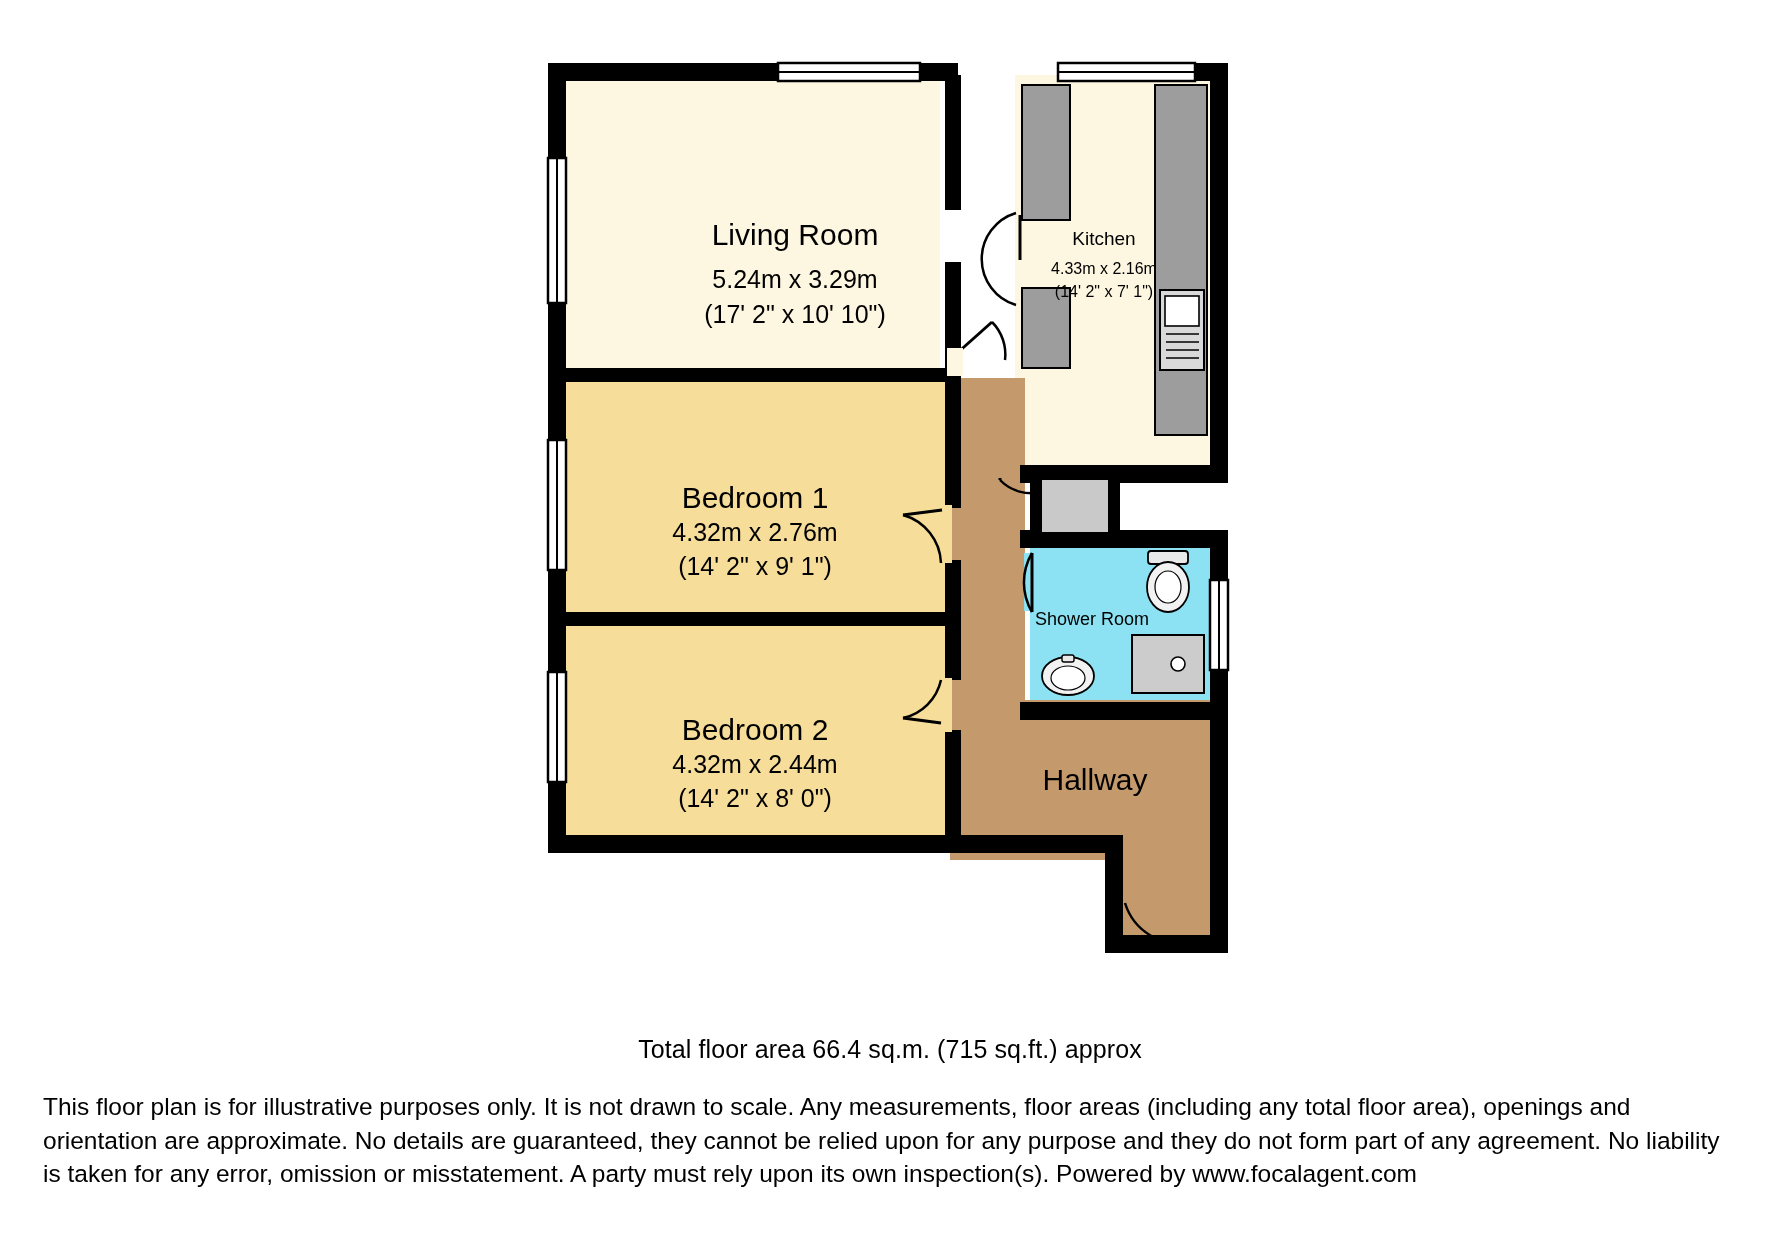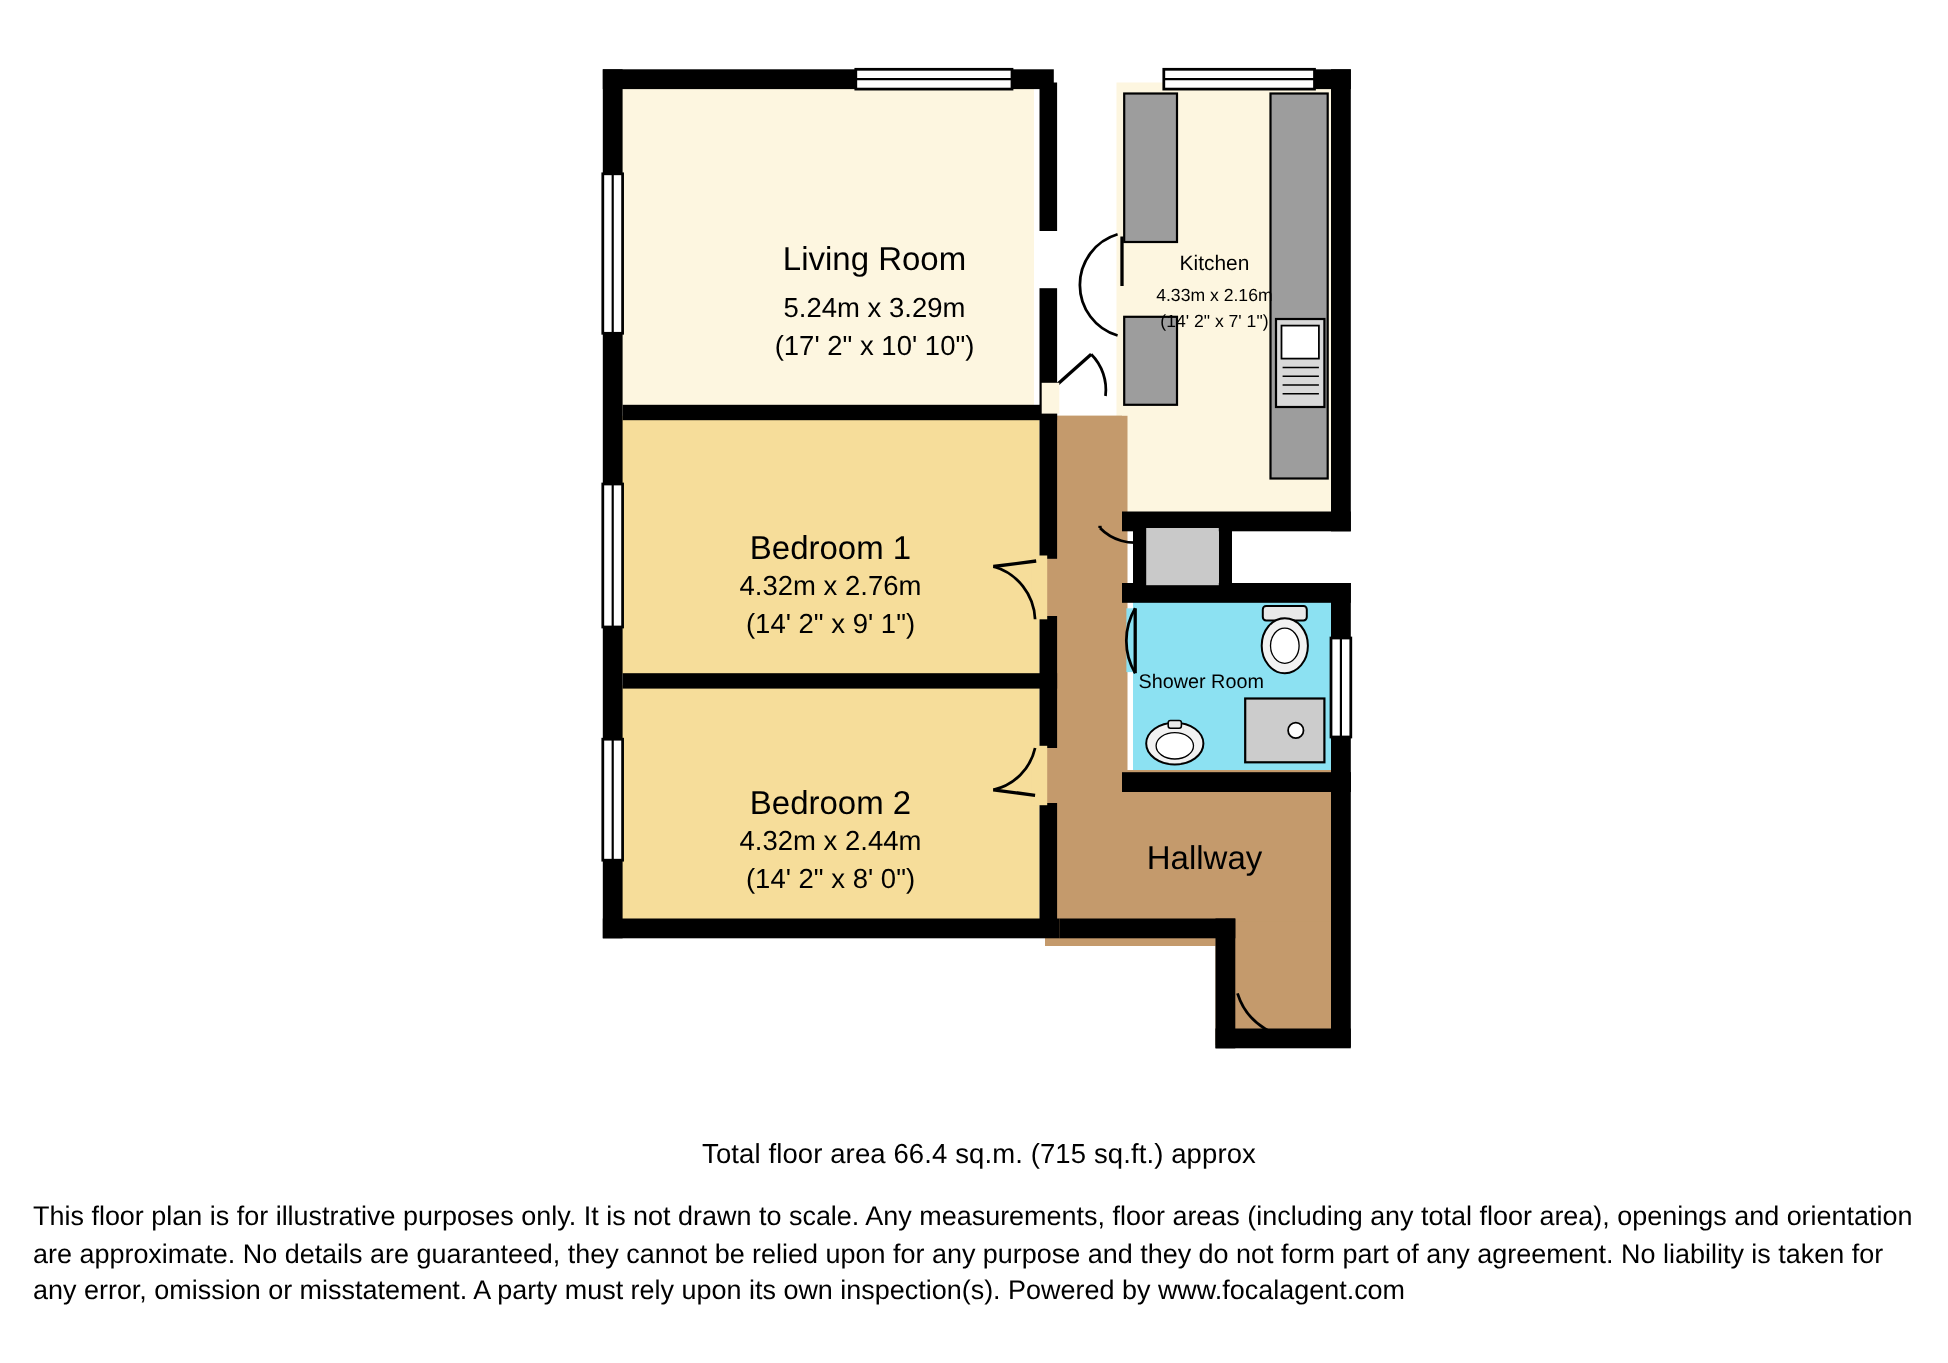--- a/index.html
+++ b/index.html
@@ -35,21 +35,21 @@
   #total-area {
     font-size: 25px;
     letter-spacing: 0.1px;
     margin: 0 0 26px 0;
     color: #000;
     text-align: center;
   }
   #disclaimer {
     font-size: 24.5px;
     line-height: 1.37;
-    margin: 0;
+    margin: 13px;
     color: #000;
   }
 
   
 </style>
 </head>
 <body>
 
 <div id="plan">
   <svg width="1771" height="960" viewBox="0 0 1771 960" xmlns="http://www.w3.org/2000/svg">

